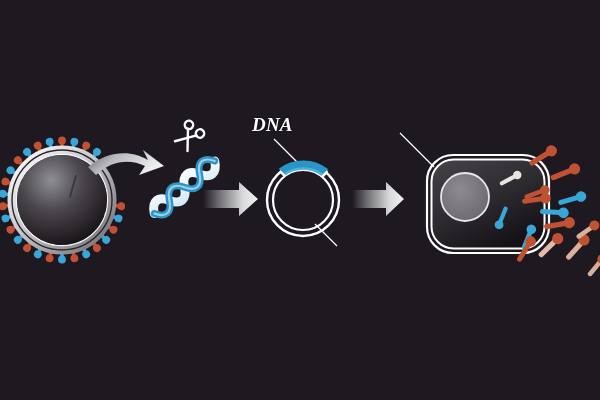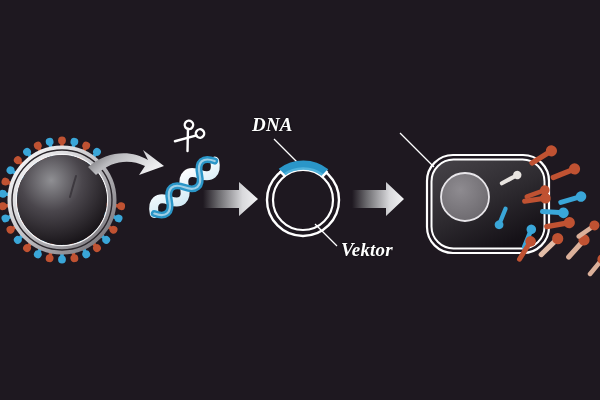--- a/index.html
+++ b/index.html
@@ -332,14 +332,13 @@
         </g>
         <g transform="translate(533,200) rotate(-8)">
           <rect x="-11" y="-2.5" width="22" height="5" rx="2.5" fill="#c05232"></rect>
           <circle cx="12.5" cy="0" r="5.3" fill="#c05232"></circle>
         </g>
       </g>
     </g>
   </svg>
 
   <div class="lbl" id="lbl-dna">DNA</div>
-  <div class="lbl" id="lbl-vektor">Vektor</div>
 </div>
 
 </body></html>

